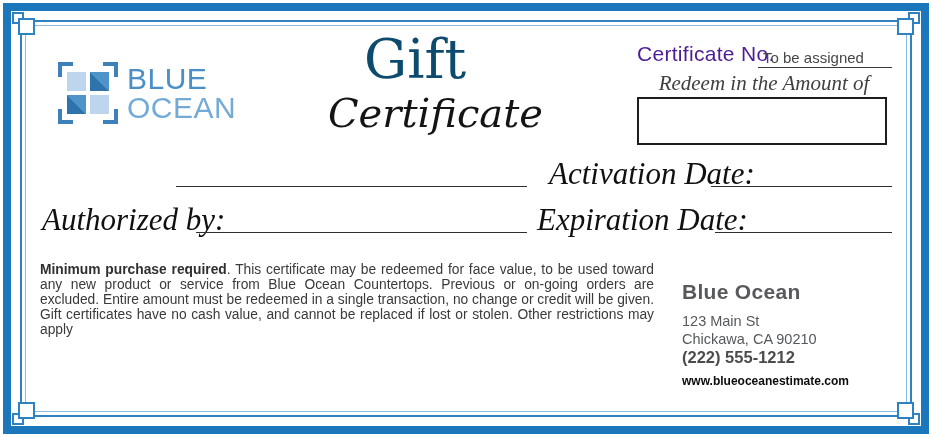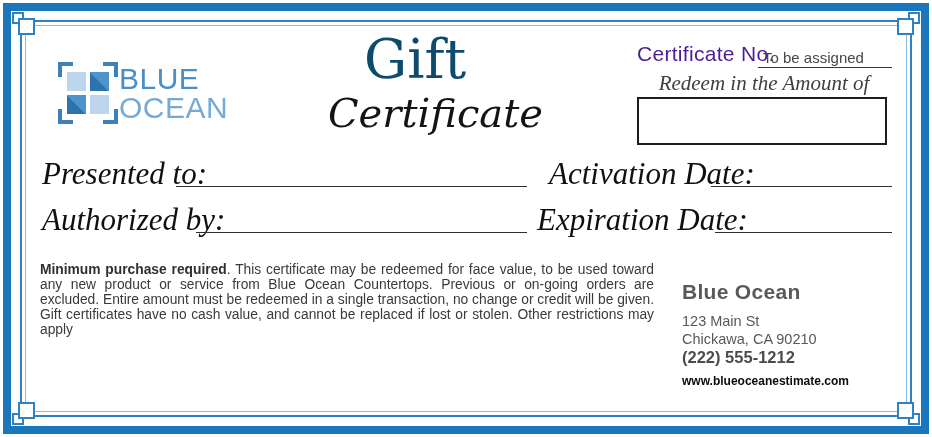--- a/index.html
+++ b/index.html
@@ -15,21 +15,21 @@
 
   .knot { position:absolute; width:26px; height:26px; z-index:3; pointer-events:none; }
   .knot .k-small { position:absolute; left:1px; top:1px; width:8px;  height:8px;  border:2px solid #2e82c2; background:#fff; }
   .knot .k-big   { position:absolute; left:7px; top:7px; width:13px; height:13px; border:2px solid #2e82c2; background:#fff; }
   .knot-tl { left:11px;  top:11px; }
   .knot-tr { right:11px; top:11px;    transform:scaleX(-1); }
   .knot-bl { left:11px;  bottom:11px; transform:scaleY(-1); }
   .knot-br { right:11px; bottom:11px; transform:scale(-1,-1); }
 
   
-  .logo { position:absolute; left:58px; top:62px; display:flex; align-items:center; gap:1px; }
+  .logo { position:absolute; left:58px; top:62px; display:flex; align-items:center; gap:9px; }
   .mark { position:relative; width:60px; height:62px; flex:0 0 auto; }
   .bracket { position:absolute; width:15px; height:15px; border:0 solid #3e80ba; box-sizing:border-box; }
   .br-tl { left:0; top:0;       border-left-width:4px;  border-top-width:4px; }
   .br-tr { right:0; top:0;      border-right-width:4px; border-top-width:4px; }
   .br-bl { left:0; bottom:0;    border-left-width:4px;  border-bottom-width:4px; }
   .br-br { right:0; bottom:0;   border-right-width:4px; border-bottom-width:4px; }
   .grid { position:absolute; left:9px; top:10px; display:grid;
           grid-template-columns:19px 19px; grid-template-rows:19px 19px; gap:4px; }
   .sq-light { background:#bdd6ee; }
   .sq-med   { background:linear-gradient(45deg, #2e73ac 49.5%, #4f94c8 50%); }
@@ -123,21 +123,20 @@
 
   <div class="gift">Gift</div>
   <div class="cert-word">Certificate</div>
 
   <div class="certno-label">Certificate No.</div>
   <div class="certno-value">To be assigned</div>
   <div class="certno-line"></div>
   <div class="redeem">Redeem in the Amount of</div>
   <div class="amount-box"></div>
 
-  <div class="field f-presented">Presented to:</div>
   <div class="fline l-presented"></div>
   <div class="field f-activation">Activation Date:</div>
   <div class="fline l-activation"></div>
   <div class="field f-authorized">Authorized by:</div>
   <div class="fline l-authorized"></div>
   <div class="field f-expiration">Expiration Date:</div>
   <div class="fline l-expiration"></div>
 
   <p class="terms"><span class="lead">Minimum purchase required</span><span>. This certificate may be redeemed for face value, to be used toward any new product or service from Blue Ocean Countertops. Previous or on-going orders are excluded. Entire amount must be redeemed in a single transaction, no change or credit will be given. Gift certificates have no cash value, and cannot be replaced if lost or stolen. Other restrictions may apply</span></p>
 

